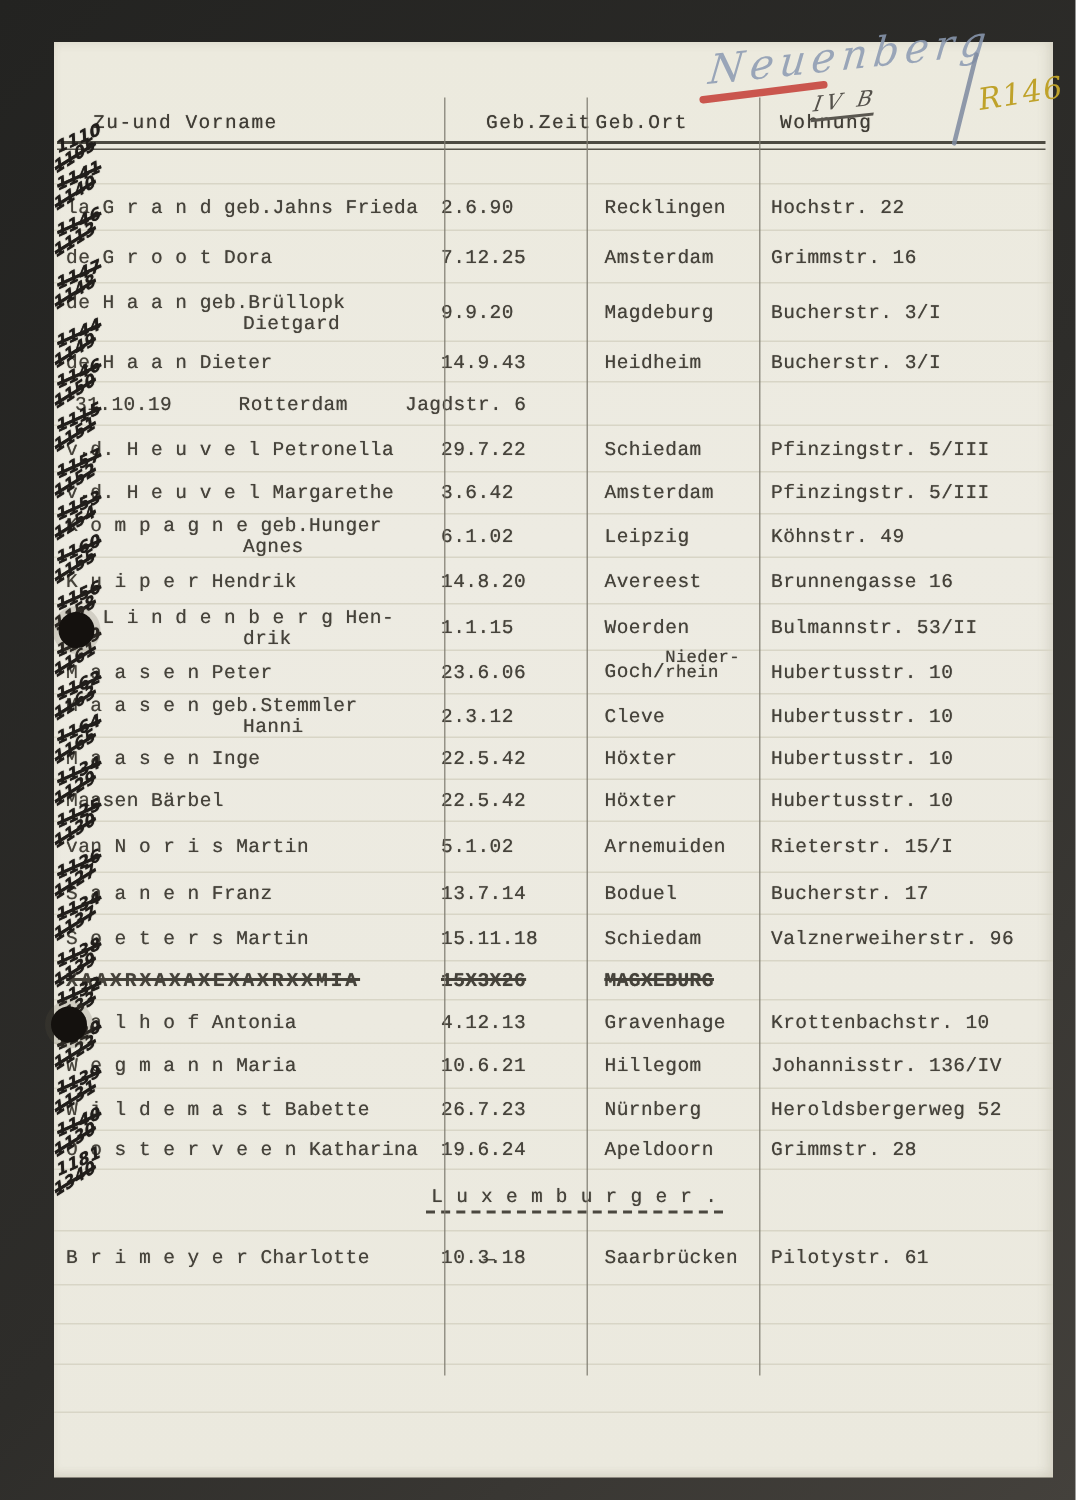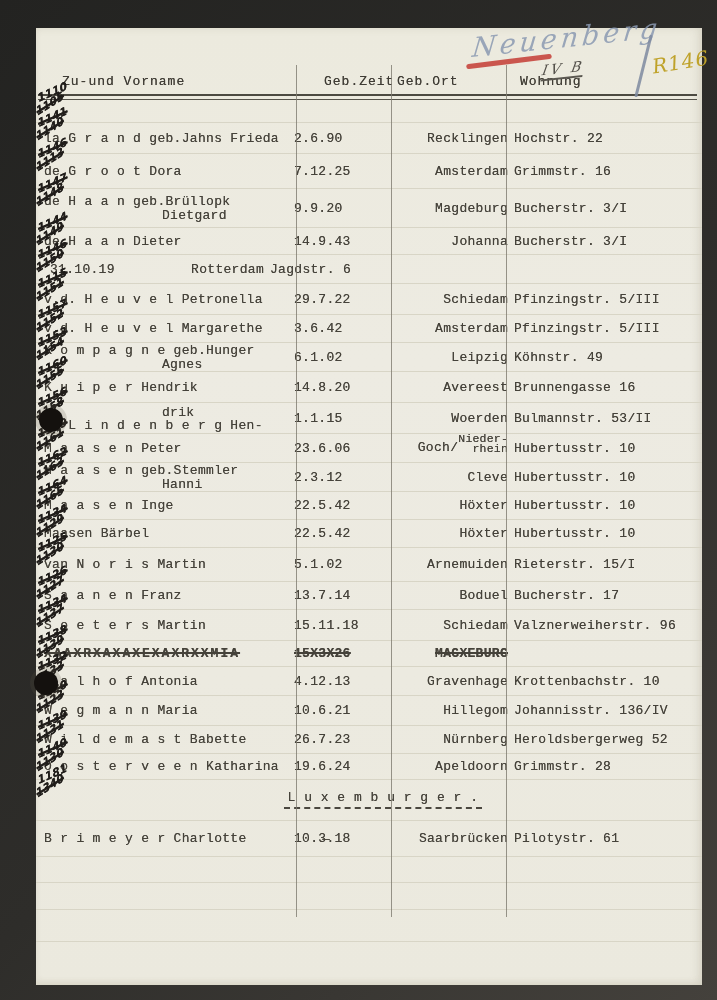--- a/index.html
+++ b/index.html
@@ -28,21 +28,21 @@
   .vline{position:absolute;top:37px;height:852px;width:1px;background:#7e7b6f;opacity:.8;z-index:3;}
   .v1{left:260px;} .v2{left:355px;} .v3{left:470px;}
   
   .rows{position:absolute;left:0;right:0;top:70px;z-index:2;}
   .row{position:relative;display:flex;align-items:center;border-bottom:1px solid #d8d5c6;
        font-size:13px;line-height:13px;color:#45423a;text-shadow:0 0 .5px rgba(62,58,50,.75);
        letter-spacing:.3px;white-space:nowrap;}
   .c{overflow:visible;}
   .c-name{width:236px;padding-left:8px;}
   .c-date{width:81px;padding-left:14px;}
-  .c-place{width:105px;padding-left:28px;text-align:right;}
+  .c-place{width:105px;padding-left:28px;}
   .c-addr{flex:1;padding-left:6px;}
   .name2{display:block;padding-left:118px;margin-top:1px;}
   .pstack{display:inline-flex;flex-direction:column;vertical-align:middle;
           font-size:11.5px;line-height:10px;transform:translateY(-4px);letter-spacing:.2px;}
   .row.section{justify-content:center;}
   .sec{transform:translateX(14px);padding:0 4px 3px 4px;border-bottom:2px dashed #4a473f;
        font-size:13px;letter-spacing:.5px;text-align:right;}
   .row.struck .ct{text-decoration:line-through;text-decoration-thickness:1.5px;font-weight:bold;}
   .row.struck .c-name .ct{letter-spacing:2px;}
   
@@ -128,21 +128,21 @@
           <div class="c c-place"><span class="ct">Magdeburg</span></div>
           <div class="c c-addr"><span class="ct">Bucherstr. 3/I</span></div>
         </div>
         <div class="row data" style="height: 26px;">
           <div class="mg">
             <span class="mgn m1 ms">1144</span>
             <span class="mgn m2 ms">1149</span>
           </div>
           <div class="c c-name"><span class="ct">de H a a n  Dieter</span></div>
           <div class="c c-date"><span class="ct">14.9.43</span></div>
-          <div class="c c-place"><span class="ct">Johanna</span></div>
+          <div class="c c-place"><span class="ct">Heidheim</span></div>
           <div class="c c-addr"><span class="ct">Bucherstr. 3/I</span></div>
         </div>
         <div class="row data" style="height: 28px;">
           <div class="mg">
             <span class="mgn m1 ms">1146</span>
             <span class="mgn m2 ms">1150</span>
           </div>
           <div class="c c-date"><span class="ct">31.10.19</span></div>
           <div class="c c-place"><span class="ct">Rotterdam</span></div>
           <div class="c c-addr"><span class="ct">Jagdstr. 6</span></div>
@@ -185,21 +185,21 @@
           <div class="c c-name"><span class="ct">K u i p e r  Hendrik</span></div>
           <div class="c c-date"><span class="ct">14.8.20</span></div>
           <div class="c c-place"><span class="ct">Avereest</span></div>
           <div class="c c-addr"><span class="ct">Brunnengasse 16</span></div>
         </div>
         <div class="row data" style="height: 30px;">
           <div class="mg">
             <span class="mgn m1 ms">1156</span>
             <span class="mgn m2 ms">1158</span>
           </div>
-          <div class="c c-name"><span class="ct name2">drik</span><span class="ct">v. L i n d e n b e r g  Hen-</span></div>
+          <div class="c c-name"><span class="ct">v. L i n d e n b e r g  Hen-</span><span class="ct name2">drik</span></div>
           <div class="c c-date"><span class="ct">1.1.15</span></div>
           <div class="c c-place"><span class="ct">Woerden</span></div>
           <div class="c c-addr"><span class="ct">Bulmannstr. 53/II</span></div>
         </div>
         <div class="row data" style="height: 28px;">
           <div class="mg">
             <span class="mgn m1 ms">1159</span>
             <span class="mgn m2 ms">1161</span>
           </div>
           <div class="c c-name"><span class="ct">M a a s e n  Peter</span></div>

